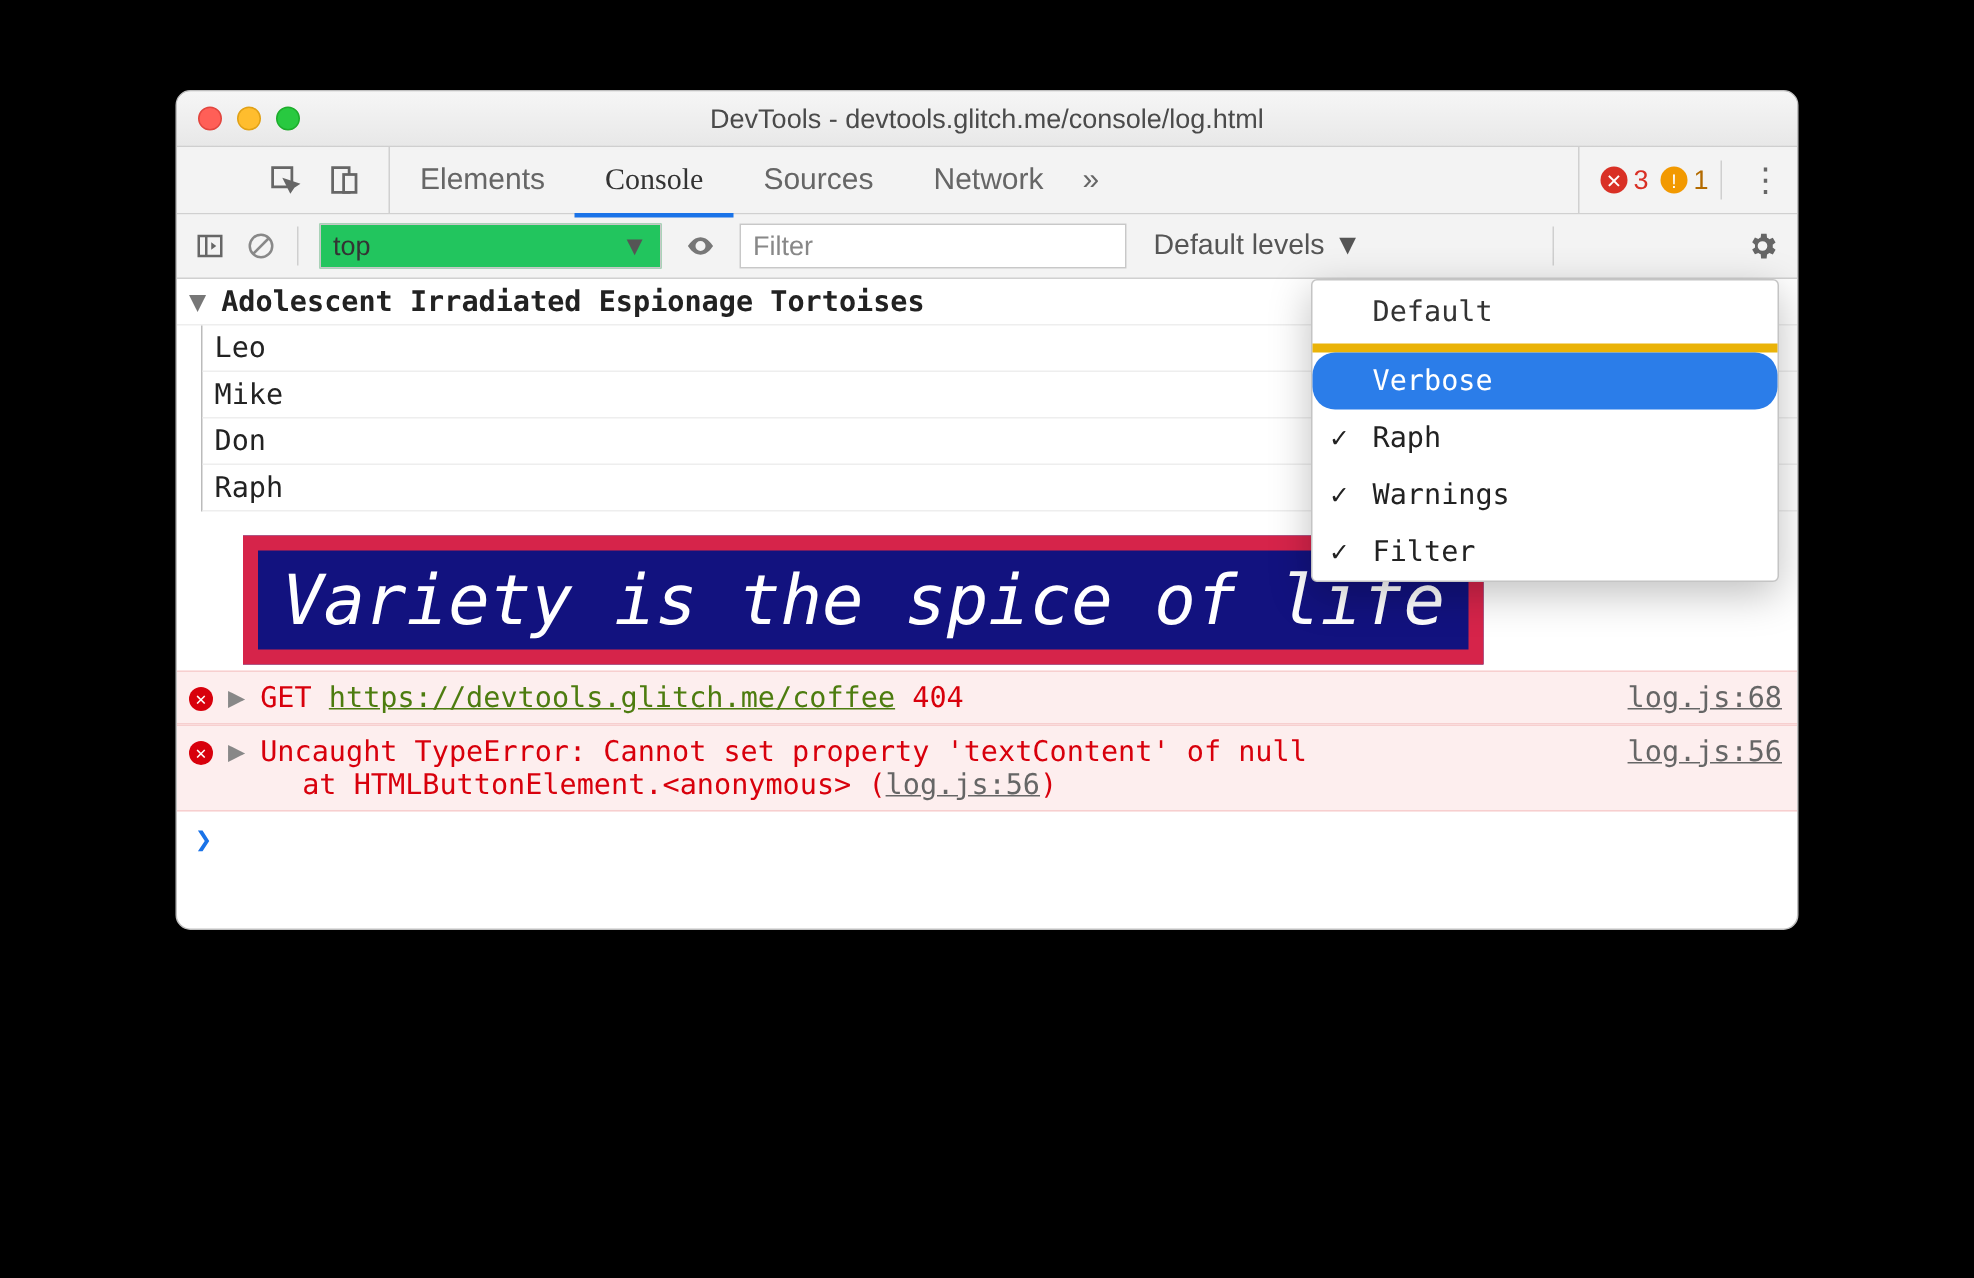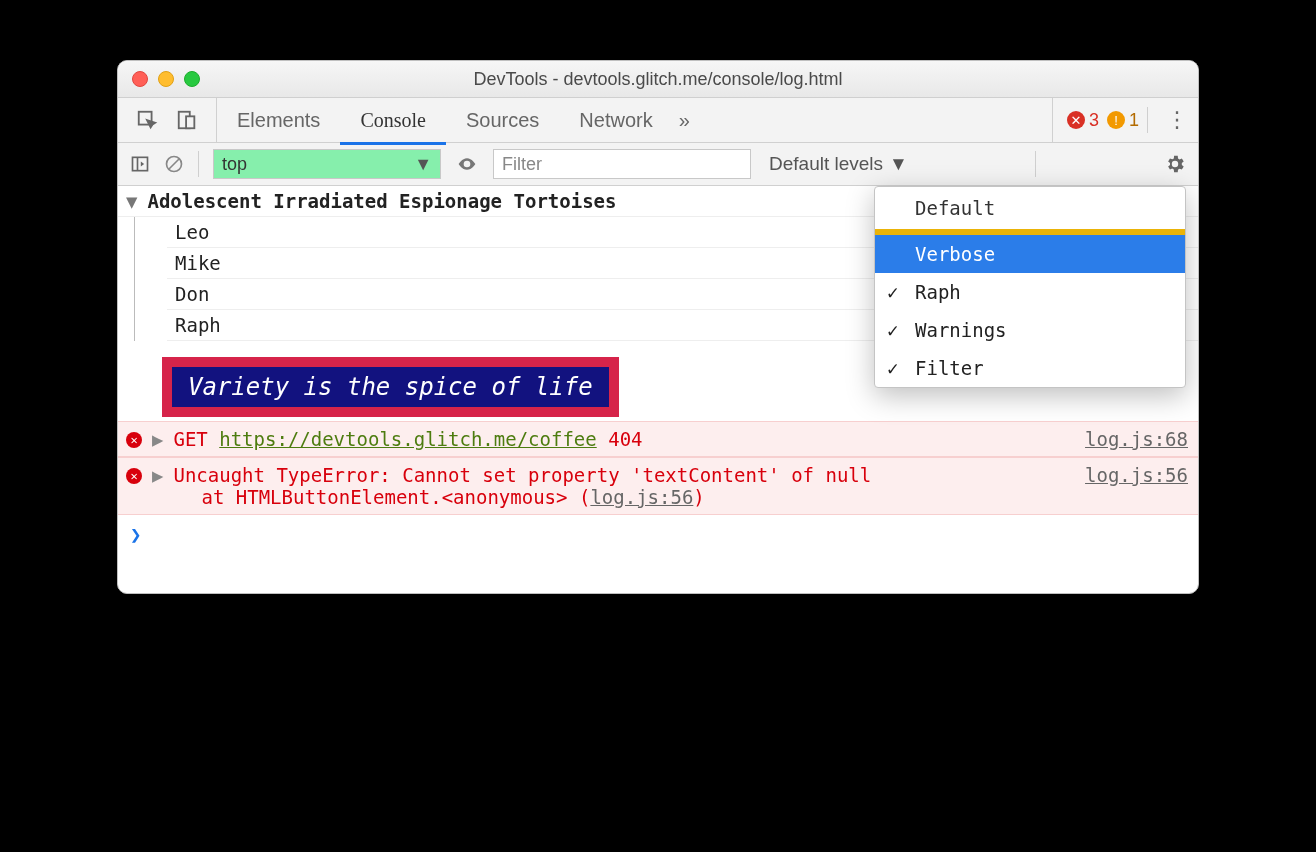--- a/index.html
+++ b/index.html
@@ -36,68 +36,68 @@
   .tl.green{background:#28c940;border:1px solid #1dad2c;}
   .title{
     position:absolute;left:0;right:0;text-align:center;
     font-size:18px;color:#4a4a4a;pointer-events:none;
   }
   
   .tabs{
     height:44px;border-bottom:1px solid #d0d0d0;
     display:flex;align-items:flex-start;
     background:#f3f3f3;
-    font-size:20px;color:#555;
+    font-size:20px;color:#555;padding-left:43px;
   }
   .tabs .left-icons{display:flex;align-items:center;gap:18px;padding:0 18px;border-right:1px solid #d0d0d0;height:100%;}
   .tabs .tab-list{display:flex;align-items:center;height:100%;}
   .tab{padding:0 20px;height:100%;display:flex;align-items:center;cursor:pointer;color:#666;}
   .tab.active{color:#333;border-bottom:3px solid #1a73e8;padding-top:3px;font-family:Liberation Serif, serif;}
   .more-tabs{margin-left:6px;color:#666;font-size:20px;}
   .tabs-right{margin-left:auto;display:flex;align-items:center;gap:8px;padding-right:10px;border-left:1px solid #d0d0d0;height:100%;padding-left:14px;}
   .err-badge{display:flex;align-items:center;gap:4px;font-size:18px;}
   .kebab{font-size:22px;color:#666;margin-left:10px;}
   .icon-btn svg{display:block;}
   
   .filterbar{
     height:42px;background:#f3f3f3;border-bottom:1px solid #d0d0d0;
     display:flex;align-items:center;gap:14px;padding:0 12px;
     font-size:19px;color:#555;
   }
   .drop-top{
-    background:#86efac;border:1px solid #c8c8c8;border-radius:0;
+    background:#22c55e;border:1px solid #c8c8c8;border-radius:0;
     height:28px;width:210px;display:flex;align-items:center;
     padding:0 8px;color:#333;font-size:18px;position:relative;
   }
   .drop-top .caret{margin-left:auto;color:#555;}
   .filter-input{
     height:28px;width:240px;border:1px solid #c8c8c8;background:#fff;
     padding:0 8px;color:#888;font-size:18px;display:flex;align-items:center;text-align:center;
   }
   .levels{margin-left:4px;display:flex;align-items:center;gap:6px;}
   .gear{margin-left:auto;color:#555;}
   .sep{width:1px;height:26px;background:#cfcfcf;}
   
   .console{
     font-family:Menlo,Consolas,monospace;
     font-size:19px;color:#222;position:relative;
     padding-bottom:40px;
   }
   .row{border-bottom:1px solid #eee;padding:4px 8px 4px 8px;}
   .group-head{display:flex;align-items:center;gap:10px;font-weight:bold;}
   .tri{color:#777;}
-  .group-body{margin-left:16px;border-left:1px solid #bbb;padding-left:32px;}
+  .group-body{margin-left:16px;border-left:1px solid #bbb;}
   .group-body .row{border-bottom:1px solid #eee;}
   .styled-block{
     margin:16px 0 4px 44px;
     background:#12127f;
     border:10px solid #d6244a;
     color:#fff;
     font-style:italic;
-    font-size:24px;
+    font-size:46px;
     padding:6px 16px;
     display:inline-block;
     font-family:Menlo,Consolas,monospace;
   }
   .err-row{
     background:#fdeeee;color:#d8000c;border-top:1px solid #f7cfcf;border-bottom:1px solid #f7cfcf;
     padding:6px 10px 6px 8px;display:flex;align-items:flex-start;gap:10px;
   }
   .err-row .src{margin-left:auto;color:#666;text-decoration:underline;font-family:Menlo,monospace;}
   .xicon{width:16px;height:16px;border-radius:50%;background:#d8000c;color:#fff;display:flex;align-items:center;justify-content:center;font-size:12px;flex:none;margin-top:4px;}
@@ -107,21 +107,21 @@
   .prompt{color:#1a73e8;padding:8px 12px;font-family:Menlo,monospace;}
   
   .menu{
     position:absolute;top:0;right:12px;width:310px;
     background:#fff;border:1px solid #c4c4c4;border-radius:4px;
     box-shadow:0 8px 28px rgba(0,0,0,.25);
     font-size:19px;
     z-index:50;
   }
   .menu .m-head{padding:10px 20px 10px 40px;color:#333;border-bottom:6px solid #eab308;}
-  .menu .m-item{padding:8px 20px 8px 40px;position:relative;}
+  .menu .m-item{padding:8px 20px 8px 40px;position:relative;border-radius:15px;}
   .menu .m-item.sel{background:#2b7de9;color:#fff;}
   .menu .m-item .chk{position:absolute;left:12px;}
   .status-icn{width:18px;height:18px;border-radius:50%;display:inline-flex;align-items:center;justify-content:center;color:#fff;font-size:13px;}
   .status-icn.err{background:#d93025;}
   .status-icn.warn{background:#f29900;}
   a.ln{color:inherit;}
 </style>
 </head>
 <body>
 

